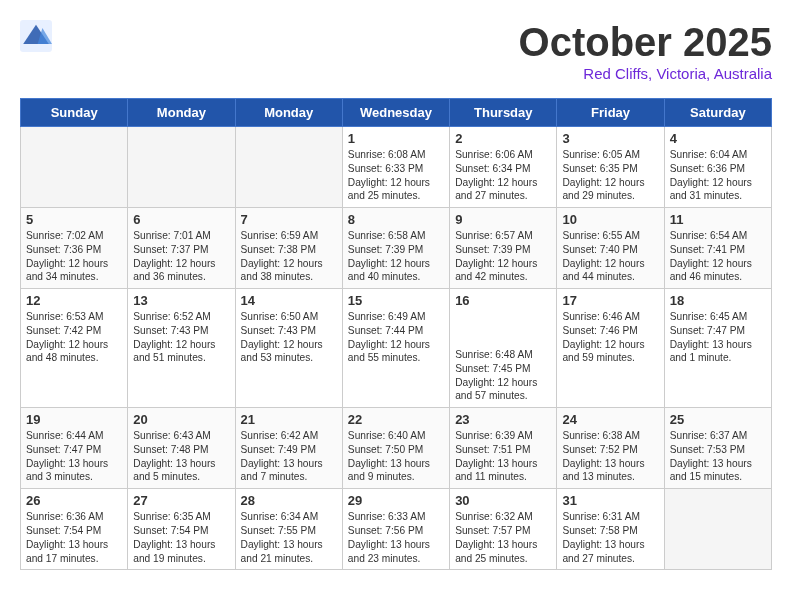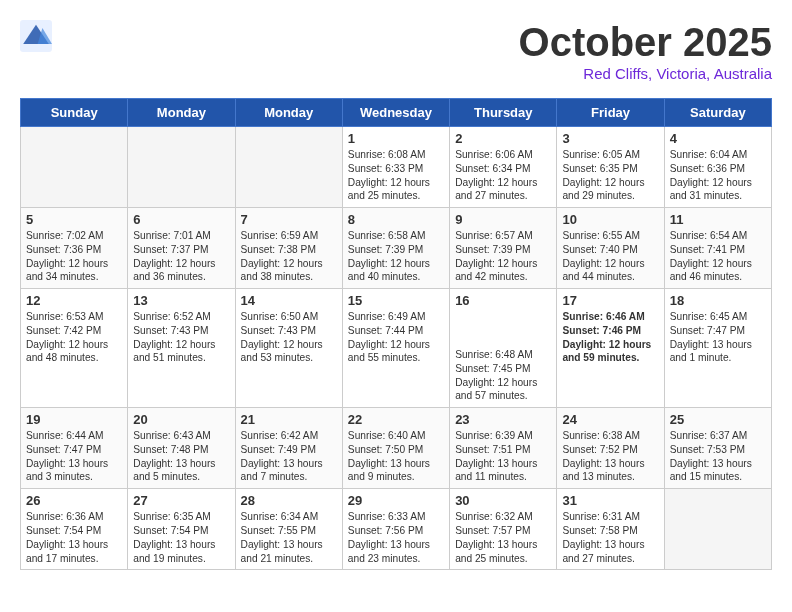--- a/index.html
+++ b/index.html
@@ -233,21 +233,21 @@
         </td>
         <td>
           <span class="day-number">16</span>
           <div class="cell-text" style="white-space: pre-line; margin-top: 40px;">Sunrise: 6:48 AM
 Sunset: 7:45 PM
 Daylight: 12 hours
 and 57 minutes.</div>
         </td>
         <td>
           <span class="day-number">17</span>
-          <div class="cell-text" style="white-space: pre-line; font-weight: bold;">Sunrise: 6:46 AM
+          <div class="cell-text" style="white-space: pre-line;">Sunrise: 6:46 AM
 Sunset: 7:46 PM
 Daylight: 12 hours
 and 59 minutes.</div>
         </td>
         <td>
           <span class="day-number">18</span>
           <div class="cell-text" style="white-space: pre-line;">Sunrise: 6:45 AM
 Sunset: 7:47 PM
 Daylight: 13 hours
 and 1 minute.</div>

